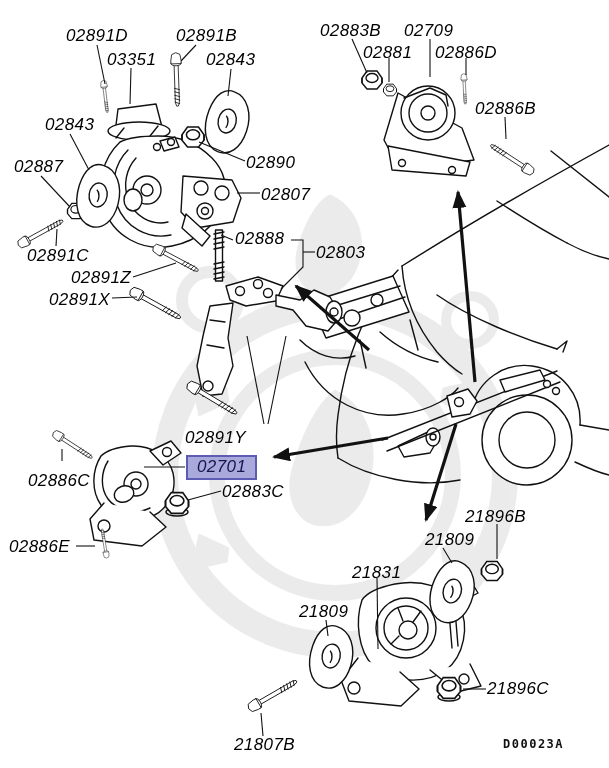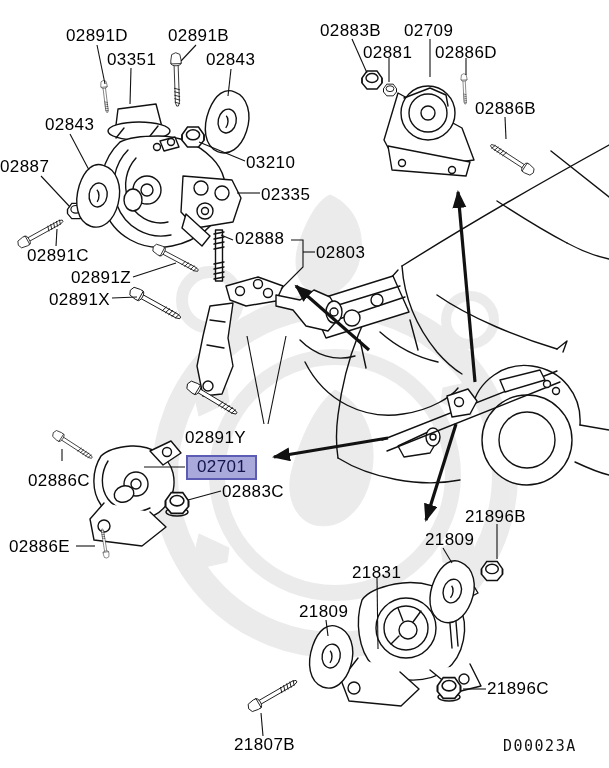--- a/index.html
+++ b/index.html
@@ -3,28 +3,28 @@
 <meta charset="utf-8">
 <style>
   html,body{margin:0;padding:0;background:#fff;}
   .stage{position:relative;width:609px;height:768px;background:#fff;overflow:hidden;
          font-family:"Liberation Sans",sans-serif;}
   svg{position:absolute;left:0;top:0;}
   .ln{fill:none;stroke:#111;stroke-width:1.4;stroke-linecap:round;stroke-linejoin:round;}
   .thin{fill:none;stroke:#111;stroke-width:1.1;}
   .arrow{fill:none;stroke:#111;stroke-width:3.2;}
   .lbl{position:absolute;font-size:17px;line-height:1.05;letter-spacing:.4px;color:#000;
-       white-space:nowrap;z-index:2;}
+       white-space:nowrap;z-index:2;font-style:italic;}
   .hl{padding:1px 9px 2px;border:2px solid #5c5cb4;background:#a9a9dc;color:#15154e;text-align:right;}
-  .code{position:absolute;font-family:"DejaVu Sans Mono",monospace;font-weight:normal;
-        font-size:15px;letter-spacing:1.5px;color:#111;z-index:2;}
+  .code{position:absolute;font-family:"DejaVu Sans Mono",monospace;font-weight:bold;
+        font-size:12px;letter-spacing:1.5px;color:#111;z-index:2;}
   
   #L-02891d{left:66px;top:27px}   #L-02827{left:107px;top:51px}
-  #L-02891b{left:168px;top:27px}  #L-02843t{left:206px;top:51px}
-  #L-02843l{left:45px;top:116px}  #L-02887{left:0;top:158px}
+  #L-02891b{left:176px;top:27px}  #L-02843t{left:206px;top:51px}
+  #L-02843l{left:45px;top:116px}  #L-02887{left:14px;top:158px}
   #L-02890{left:246px;top:154px}  #L-02807{left:261px;top:186px}
   #L-02891c{left:27px;top:247px}  #L-02891z{left:71px;top:269px}
   #L-02891x{left:49px;top:291px}  #L-02888{left:235px;top:230px}
   #L-02803{left:316px;top:244px}  #L-02883b{left:320px;top:22px}
   #L-02709{left:404px;top:22px}   #L-02881{left:363px;top:44px}
   #L-02886d{left:435px;top:44px}  #L-02886b{left:475px;top:100px}
   #L-02891y{left:185px;top:429px} #L-02701{left:186px;top:455px}
   #L-02886c{left:28px;top:472px}  #L-02883c{left:222px;top:483px}
   #L-02886e{left:9px;top:538px}   #L-21896b{left:465px;top:508px}
   #L-21809r{left:425px;top:531px} #L-21831{left:352px;top:564px}
@@ -262,22 +262,22 @@
     <path class="arrow" d="M388,438 L274,457" marker-end="url(#ah)"></path>
   </g>
 </svg>
 
 <div class="lbl" id="L-02891d">02891D</div>
 <div class="lbl" id="L-02827">03351</div>
 <div class="lbl" id="L-02891b">02891B</div>
 <div class="lbl" id="L-02843t">02843</div>
 <div class="lbl" id="L-02843l">02843</div>
 <div class="lbl" id="L-02887">02887</div>
-<div class="lbl" id="L-02890">03210</div>
-<div class="lbl" id="L-02807">02335</div>
+<div class="lbl" id="L-02890">02890</div>
+<div class="lbl" id="L-02807">02807</div>
 <div class="lbl" id="L-02891c">02891C</div>
 <div class="lbl" id="L-02891z">02891Z</div>
 <div class="lbl" id="L-02891x">02891X</div>
 <div class="lbl" id="L-02888">02888</div>
 <div class="lbl" id="L-02803">02803</div>
 <div class="lbl" id="L-02883b">02883B</div>
 <div class="lbl" id="L-02709">02709</div>
 <div class="lbl" id="L-02881">02881</div>
 <div class="lbl" id="L-02886d">02886D</div>
 <div class="lbl" id="L-02886b">02886B</div>

